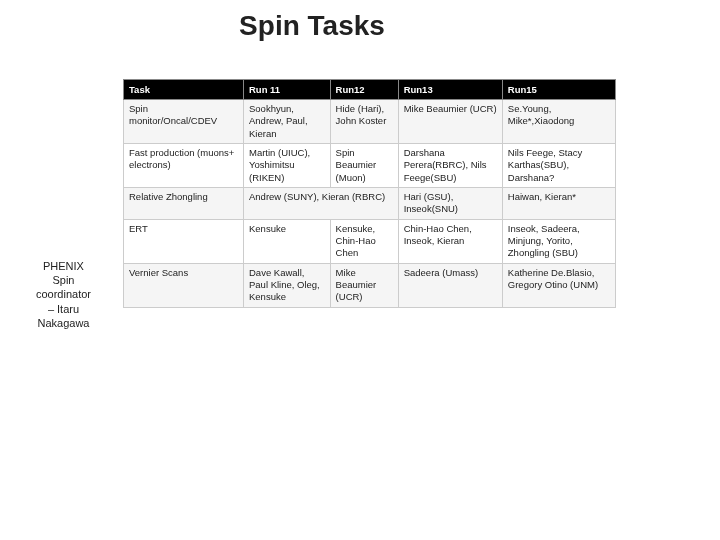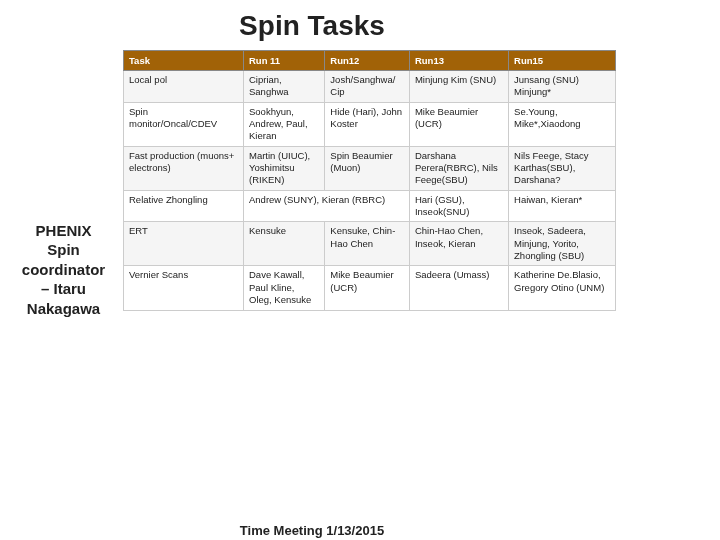--- a/index.html
+++ b/index.html
@@ -11,20 +11,21 @@
       overflow: hidden;
       position: relative;
     }
 
     .page-container {
       width: 624px;
       height: 540px;
       display: flex;
       flex-direction: column;
       background: #fff;
+      gap: 29px;
     }
 
     .main-title {
       text-align: center;
       font-size: 28px;
       font-weight: bold;
       padding: 10px 0 8px 0;
       color: #222;
     }
 
@@ -38,40 +39,40 @@
       width: 115px;
       min-width: 115px;
       display: flex;
       flex-direction: column;
       justify-content: center;
       align-items: center;
       padding: 0 4px 30px 0;
     }
 
     .sidebar-text {
-      font-size: 15px;
-      font-weight: bold;
+      font-size: 11px;
+      font-weight: normal;
       text-align: center;
       color: #222;
       line-height: 1.3;
     }
 
     .table-area {
       flex: 1;
       overflow: hidden;
     }
 
     table {
       width: 100%;
       border-collapse: collapse;
       font-size: 9.5px;
     }
 
     thead tr th {
-      background: #a16207;
+      background: #000000;
       color: #ffffff;
       font-weight: bold;
       padding: 4px 5px;
       text-align: left;
       border: 1px solid #888;
     }
 
     thead tr th:first-child {
       width: 120px;
     }
@@ -189,27 +190,20 @@
         <thead>
           <tr>
             <th>Task</th>
             <th>Run 11</th>
             <th>Run12</th>
             <th>Run13</th>
             <th>Run15</th>
           </tr>
         </thead>
         <tbody id="table-body">
-        <tr>
-              <td>Local pol</td>
-              <td>Ciprian, Sanghwa</td>
-              <td>Josh/Sanghwa/ Cip</td>
-              <td>Minjung Kim (SNU)</td>
-              <td>Junsang (SNU) Minjung*</td>
-            </tr>
             <tr>
               <td>Spin monitor/Oncal/CDEV</td>
               <td>Sookhyun, Andrew, Paul, Kieran</td>
               <td>Hide (Hari), John Koster</td>
               <td>Mike Beaumier (UCR)</td>
               <td>Se.Young, Mike*,Xiaodong</td>
             </tr>
             <tr>
               <td>Fast production (muons+ electrons)</td>
               <td>Martin (UIUC), Yoshimitsu (RIKEN)</td>
@@ -235,17 +229,14 @@
               <td>Dave Kawall, Paul Kline, Oleg, Kensuke</td>
               <td>Mike Beaumier (UCR)</td>
               <td>Sadeera (Umass)</td>
               <td>Katherine De.Blasio, Gregory Otino (UNM)</td>
             </tr>
           </tbody>
       </table>
     </div>
   </div>
 
-  <div class="footer-area">
-    <div class="footer-meeting">Time Meeting 1/13/2015</div>
-  </div>
 
 </div>
 
 </body></html>

